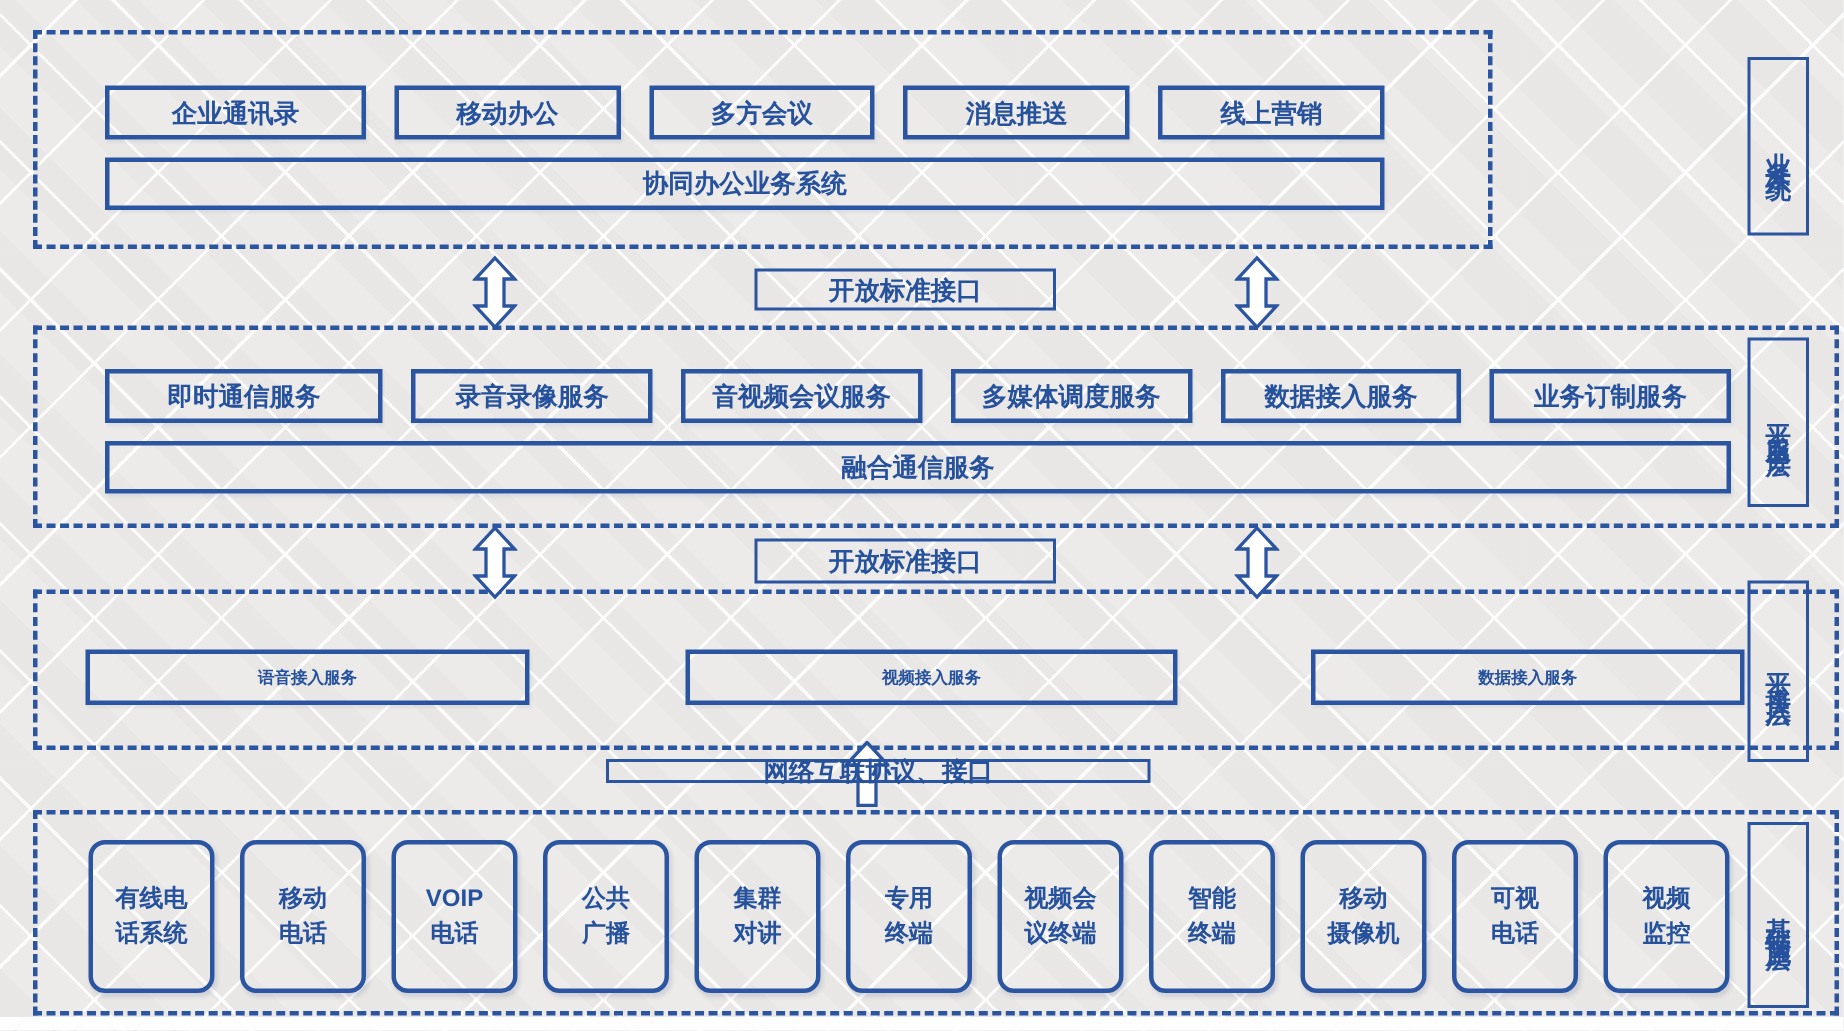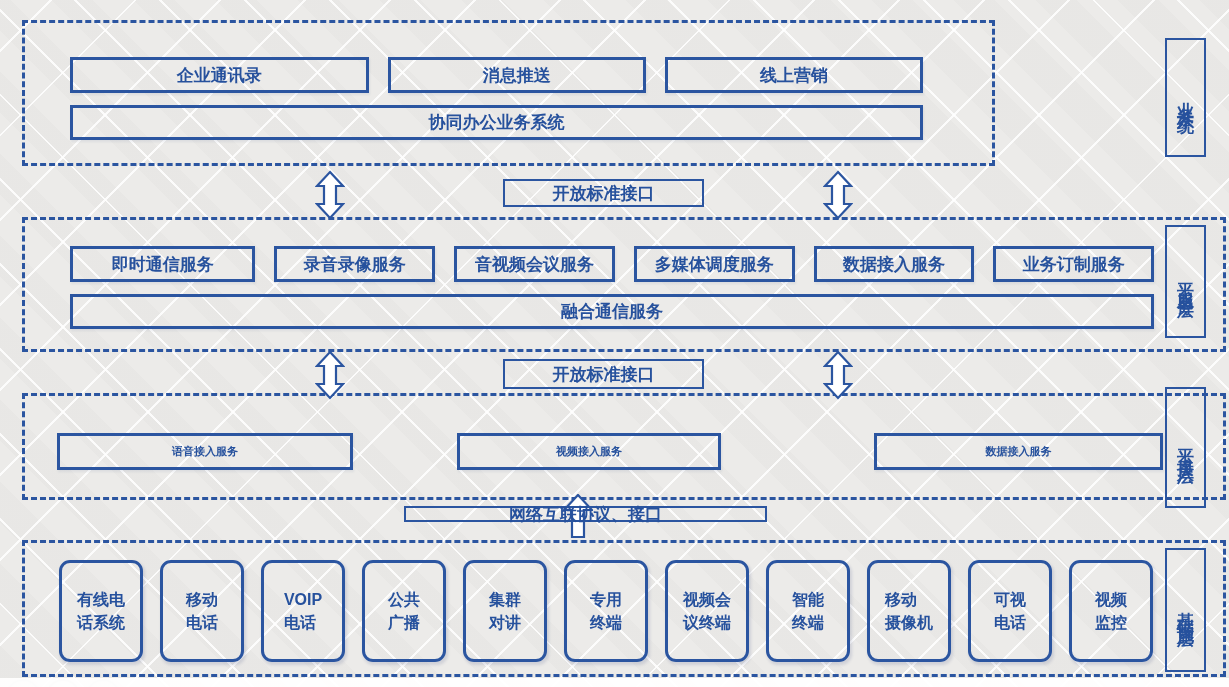--- a/index.html
+++ b/index.html
@@ -53,20 +53,21 @@
     display:flex;align-items:center;justify-content:center;
     color:#26519d;font-weight:bold;font-size:11px;
     box-sizing:border-box;
     box-shadow:1px 2px 2px rgba(40,60,110,.08);
   }
   .terminal-row{display:flex;gap:17px;}
   .terminal-box{
     width:84px;height:102px;
     border:3px solid #2b55a0;border-radius:11px;
     display:flex;align-items:center;justify-content:center;
+    text-align:center;
     color:#26519d;font-weight:bold;font-size:16px;line-height:1.45;
     box-sizing:border-box;
     box-shadow:1.5px 2.5px 3px rgba(40,60,110,.14);
   }
   .terminal-box span{white-space:pre-line;}
   .side-label{
     position:absolute;left:1165px;width:41px;
     border:2px solid #2b55a0;
     display:flex;align-items:center;justify-content:center;
     writing-mode:vertical-rl;text-orientation:upright;
@@ -94,20 +95,26 @@
 <body>
 
 <div class="page">
 
   <div class="layer layer1">
     <div class="box-row">
       <div class="d-box wide1">
           <span>企业通讯录</span>
         </div>
       <div class="d-box">
+          <span>移动办公</span>
+        </div>
+      <div class="d-box">
+          <span>多方会议</span>
+        </div>
+      <div class="d-box">
           <span>消息推送</span>
         </div>
       <div class="d-box">
           <span>线上营销</span>
         </div>
     </div>
     <div class="bar">协同办公业务系统</div>
   </div>
   <div class="side-label" style="top:38px;height:119px;">业务系统</div>
 
@@ -155,21 +162,21 @@
   </div>
   <div class="arrow" style="left:823px;top:350px;">
     <svg width="30" height="50" viewBox="0 0 30 48">
         <polygon points="15,1 28,15 21,15 21,33 28,33 15,47 2,33 9,33 9,15 2,15" fill="#ffffff" stroke="#2b55a0" stroke-width="2.2"></polygon>
       </svg>
   </div>
   <div class="iface-box" style="left:503px;top:359px;width:201px;height:30px;">开放标准接口</div>
 
   <div class="layer layer3">
     <div class="access-box" style="left:32px;top:37px;width:296px;">语音接入服务</div>
-    <div class="access-box" style="left:432px;top:37px;width:264px;">视频接入服务</div>
+    <div class="access-box" style="left:432px;top:37px;width:328px;">视频接入服务</div>
     <div class="access-box" style="left:849px;top:37px;width:289px;">数据接入服务</div>
   </div>
   <div class="side-label" style="top:387px;height:121px;">平台接入层</div>
 
   <div class="arrow" style="left:563px;top:494px;">
     <svg width="30" height="44" viewBox="0 0 30 44">
         <polygon points="15,1 29,16 21,16 21,43 9,43 9,16 1,16" fill="#ffffff" stroke="#2b55a0" stroke-width="2.2"></polygon>
       </svg>
   </div>
   <div class="iface-box" style="left:404px;top:506px;width:363px;height:16px;">网络互联协议、接口</div>

